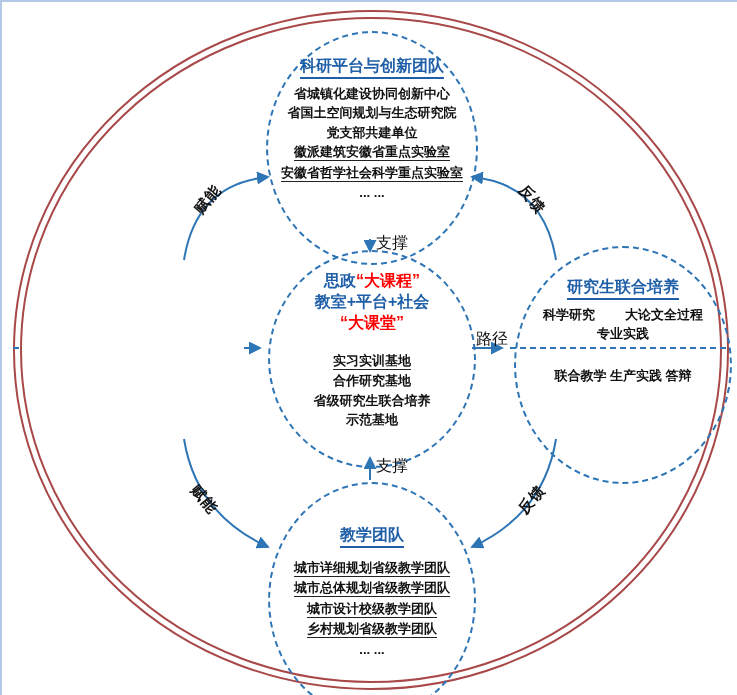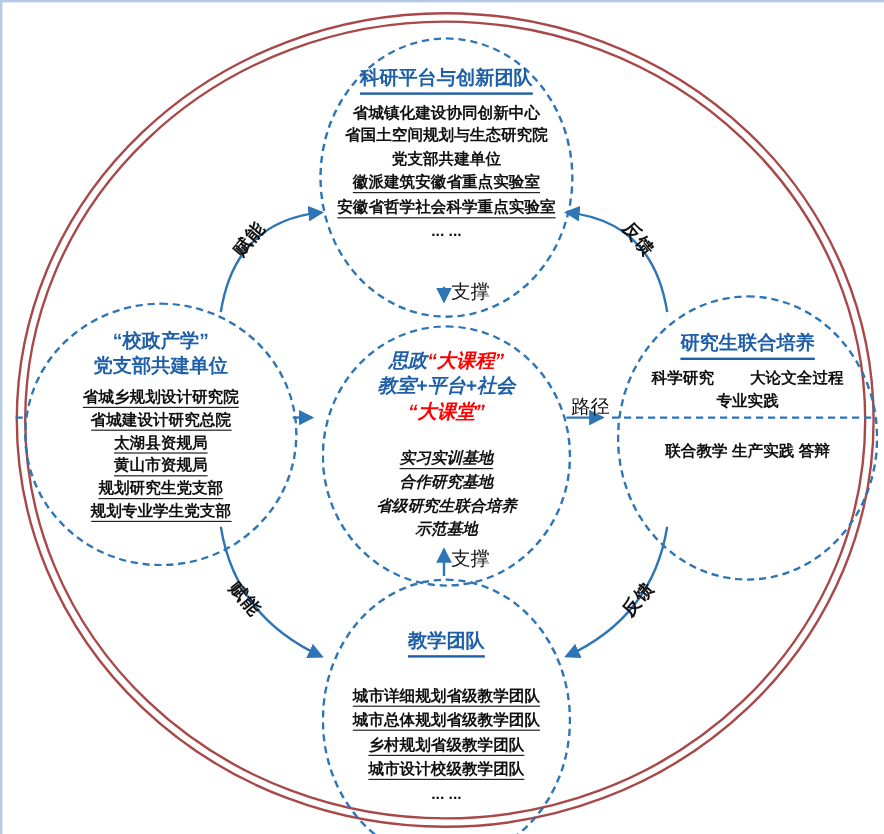--- a/index.html
+++ b/index.html
@@ -19,30 +19,30 @@
   .blue{color:var(--heading-blue,#1f5fa8);}
   .red{color:var(--accent-red,#ff0000);}
   .rlabel{position:absolute;z-index:3;font-weight:bold;font-size:15px;color:#111;white-space:nowrap;letter-spacing:1px;}
   .slabel{position:absolute;z-index:3;font-weight:normal;font-size:16px;color:#111;white-space:nowrap;}
 
   #node-research{left:264px;top:29px;width:208px;height:208px;padding-top:22px;text-align:center;}
   #node-research .title{margin-bottom:5px;}
   #node-party{left:18px;top:250px;width:224px;height:196px;padding-top:20px;}
   #node-party .item{font-size:13px;}
   #node-party .items{margin-top:5px;}
-  #node-center{left:266px;top:269px;width:204px;height:196px;padding-top:18px;font-style:italic;}
+  #node-center{left:266px;top:248px;width:204px;height:196px;padding-top:18px;}
   #node-center .item{font-size:13px;margin:2.5px auto;line-height:17px;}
   #node-center .items{margin-top:16px;}
   #node-right{left:512px;top:244px;width:214px;height:206px;padding-top:28px;}
   #node-right .title{margin-bottom:5px;}
   #node-right .item{font-size:13px;}
   #node-right .row{display:flex;gap:30px;justify-content:center;}
   #node-right .sec2{margin-top:22px;}
   #node-teaching{left:266px;top:480px;width:204px;height:192px;padding-top:40px;}
-  #node-teaching .title{margin-bottom:22px;}
+  #node-teaching .title{margin-bottom:10px;}
 
   #lab-empower-top{left:190px;top:188px;transform:rotate(-50deg);}
   #lab-feedback-top{left:514px;top:188px;transform:rotate(50deg);}
   #lab-empower-bottom{left:186px;top:488px;transform:rotate(50deg);}
   #lab-feedback-bottom{left:514px;top:488px;transform:rotate(-50deg);}
   #lab-support-top{left:374px;top:231px;}
   #lab-support-bottom{left:374px;top:454px;}
   #lab-path{left:474px;top:327px;}
 </style>
 </head>
@@ -77,32 +77,20 @@
   <div class="node" id="node-research">
     <div class="title tu">科研平台与创新团队</div>
     <div class="item">省城镇化建设协同创新中心</div>
     <div class="item">省国土空间规划与生态研究院</div>
     <div class="item">党支部共建单位</div>
     <div class="item u">徽派建筑安徽省重点实验室</div>
     <div class="item u">安徽省哲学社会科学重点实验室</div>
     <div class="item">... ...</div>
   </div>
 
-  <div class="node" id="node-party">
-    <div class="title">“校政产学”</div>
-    <div class="title">党支部共建单位</div>
-    <div class="items">
-      <div class="item u">省城乡规划设计研究院</div>
-      <div class="item u">省城建设计研究总院</div>
-      <div class="item u">太湖县资规局</div>
-      <div class="item u">黄山市资规局</div>
-      <div class="item u">规划研究生党支部</div>
-      <div class="item u">规划专业学生党支部</div>
-    </div>
-  </div>
 
   <div class="node" id="node-center">
     <div class="cline">
       <span class="blue">思政</span><span class="red">“大课程”</span>
     </div>
     <div class="cline blue">教室+平台+社会</div>
     <div class="cline red">“大课堂”</div>
     <div class="items">
       <div class="item u">实习实训基地</div>
       <div class="item">合作研究基地</div>
@@ -120,22 +108,22 @@
     <div class="item">专业实践</div>
     <div class="sec2">
       <div class="item">联合教学 生产实践 答辩</div>
     </div>
   </div>
 
   <div class="node" id="node-teaching">
     <div class="title tu">教学团队</div>
     <div class="item u">城市详细规划省级教学团队</div>
     <div class="item u">城市总体规划省级教学团队</div>
+    <div class="item u">城市设计校级教学团队</div>
     <div class="item u">乡村规划省级教学团队</div>
-    <div class="item u">城市设计校级教学团队</div>
     <div class="item">... ...</div>
   </div>
 
   <div class="rlabel" id="lab-empower-top">赋能</div>
   <div class="rlabel" id="lab-feedback-top">反馈</div>
   <div class="slabel" id="lab-support-top">支撑</div>
   <div class="slabel" id="lab-path">路径</div>
   <div class="slabel" id="lab-support-bottom">支撑</div>
   <div class="rlabel" id="lab-empower-bottom">赋能</div>
   <div class="rlabel" id="lab-feedback-bottom">反馈</div>

